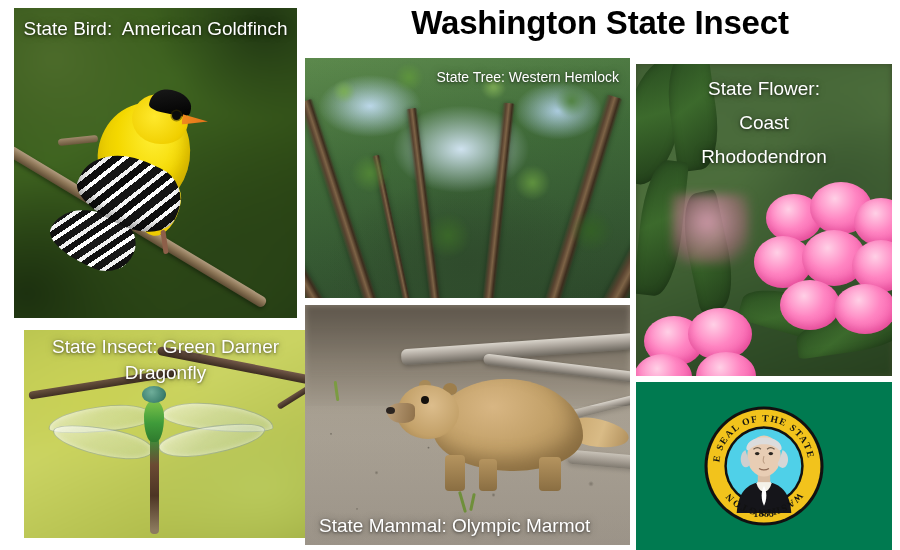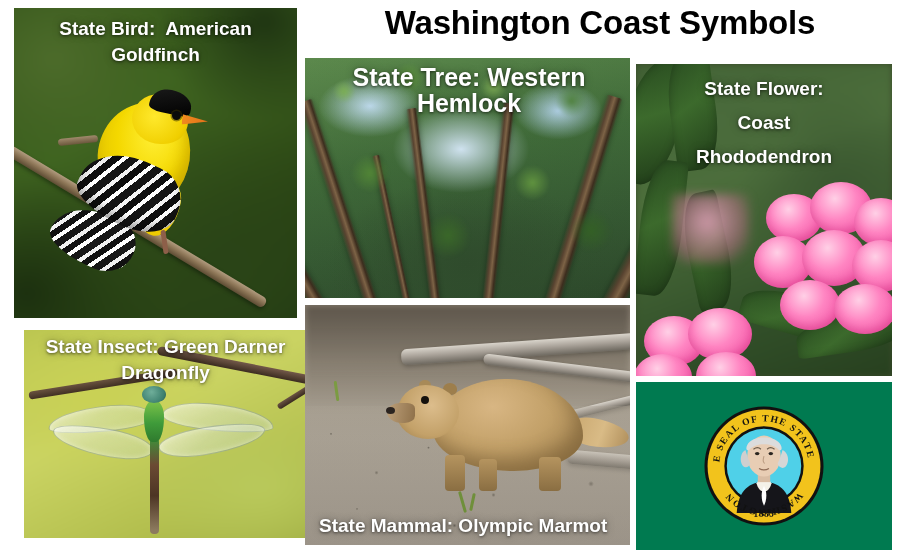--- a/index.html
+++ b/index.html
@@ -44,21 +44,21 @@
   }
   .panel .art {
     position: absolute;
     inset: 0;
     overflow: hidden;
   }
   .caption {
     position: absolute;
     z-index: 40;
     color: #ffffff;
-    font-weight: bold;
+    font-weight: normal;
     text-shadow: 0 1px 3px rgba(0,0,0,.55), 0 0 8px rgba(0,0,0,.35);
     white-space: pre-wrap;
   }
 
   
   #panel-bird { left: 14px; top: 8px; width: 283px; height: 310px; }
   #panel-bird .bg {
     position: absolute; inset: -10%;
     background:
       radial-gradient(ellipse 55% 45% at 20% 22%, #4c6b2a 0%, rgba(76,107,42,0) 62%),
@@ -245,21 +245,21 @@
   }
   #panel-tree .t1 { left: 8px;   width: 17px; height: 230px; transform: rotate(-30deg) translateY(8px); }
   #panel-tree .t2 { left: 62px;  width: 14px; height: 222px; transform: rotate(-18deg); }
   #panel-tree .t3 { left: 126px; width: 11px; height: 205px; transform: rotate(-7deg); }
   #panel-tree .t4 { left: 176px; width: 12px; height: 210px; transform: rotate(6deg); }
   #panel-tree .t5 { left: 236px; width: 16px; height: 225px; transform: rotate(17deg); }
   #panel-tree .t6 { left: 292px; width: 22px; height: 244px; transform: rotate(28deg); }
   #panel-tree .t7 { left: 100px; width: 8px;  height: 160px; transform: rotate(-12deg); }
   #panel-tree .caption {
     left: 14px; top: 6px; width: 300px;
-    text-align: center; font-size: 25px; line-height: 26px;
+    text-align: right; font-size: 14px; line-height: 26px;
   }
 
   
   #panel-mammal { left: 305px; top: 305px; width: 325px; height: 240px; }
   #panel-mammal .bg {
     position: absolute; inset: 0;
     background:
       linear-gradient(180deg, #8f8577 0%, #a39a8b 24%, #a8a093 56%, #9d958a 100%);
   }
   #panel-mammal .gravel {
@@ -411,21 +411,21 @@
     transform: translate(-50%, -50%);
     width: 124px; height: 124px;
   }
   .seal-svg { display: block; width: 124px; height: 124px; }
 </style>
 </head>
 <body>
 
 <div id="stage">
 
-  <div class="page-title">Washington Coast Symbols</div>
+  <div class="page-title">Washington State Insect</div>
 
   <div class="panel" id="panel-bird">
     <div class="art">
       <div class="bg"></div>
       <div class="branch"></div>
       <div class="branch2"></div>
       <div class="bird">
         <div class="tail"></div>
         <div class="bbody"></div>
         <div class="ybelly"></div>

